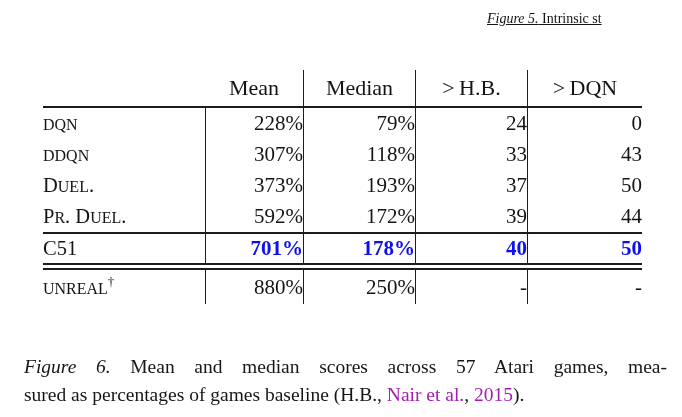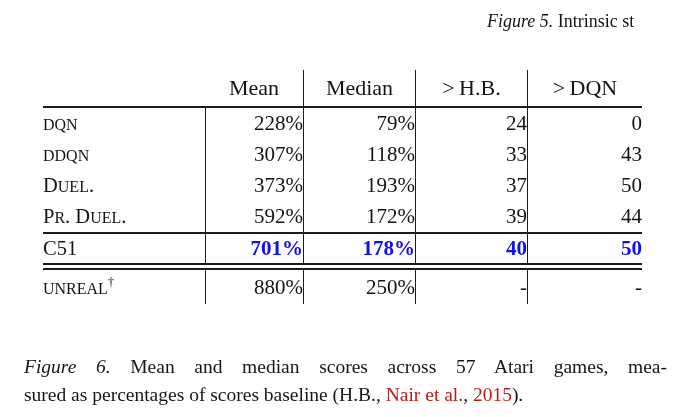--- a/index.html
+++ b/index.html
@@ -12,22 +12,23 @@
     color: #141414;
     overflow: hidden;
   }
   .it { font-style: italic; }
 
   
   .fig5 {
     position: absolute;
     left: 487px;
     top: 11px;
-    font-size: 18px;
+    font-size: 14px;
     white-space: nowrap;
+    text-decoration: underline;
   }
 
   
   table.results {
     position: absolute;
     left: 43px;
     top: 70px;
     width: 599px;
     table-layout: fixed;
     border-collapse: separate;
@@ -77,21 +78,21 @@
   .caption {
     position: absolute;
     left: 24px;
     top: 353px;
     width: 643px;
     font-size: 19.5px;
     line-height: 27.5px;
     color: #161616;
   }
   .caption-line1 { text-align: justify; text-align-last: justify; }
-  .cite { color: #b91c1c; text-decoration: none; cursor: pointer; text-align: right; }
+  .cite { color: #a21caf; text-decoration: none; cursor: pointer; text-align: right; }
 </style>
 </head>
 <body>
 
 <div class="page">
 
   <div class="fig5"><span class="it">Figure 5.</span><span> Intrinsic st</span></div>
 
   <table class="results" id="results-table" style="--rule: #1c1c1c; --hl: #0f0ff0;">
     <colgroup>
@@ -154,16 +155,16 @@
           <td class="val">880%</td>
           <td class="val">250%</td>
           <td class="val">-</td>
           <td class="val">-</td>
         </tr>
       </tbody>
   </table>
 
   <div class="caption">
     <div class="caption-line1"><span class="it">Figure 6.</span><span> Mean and median scores across 57 Atari games, mea-</span></div>
-    <div class="caption-line2"><span>sured as percentages of scores baseline (H.B., </span><span class="cite">Nair et al.</span><span>, </span><span class="cite">2015</span><span>).</span></div>
+    <div class="caption-line2"><span>sured as percentages of games baseline (H.B., </span><span class="cite">Nair et al.</span><span>, </span><span class="cite">2015</span><span>).</span></div>
   </div>
 
 </div>
 
 </body></html>

